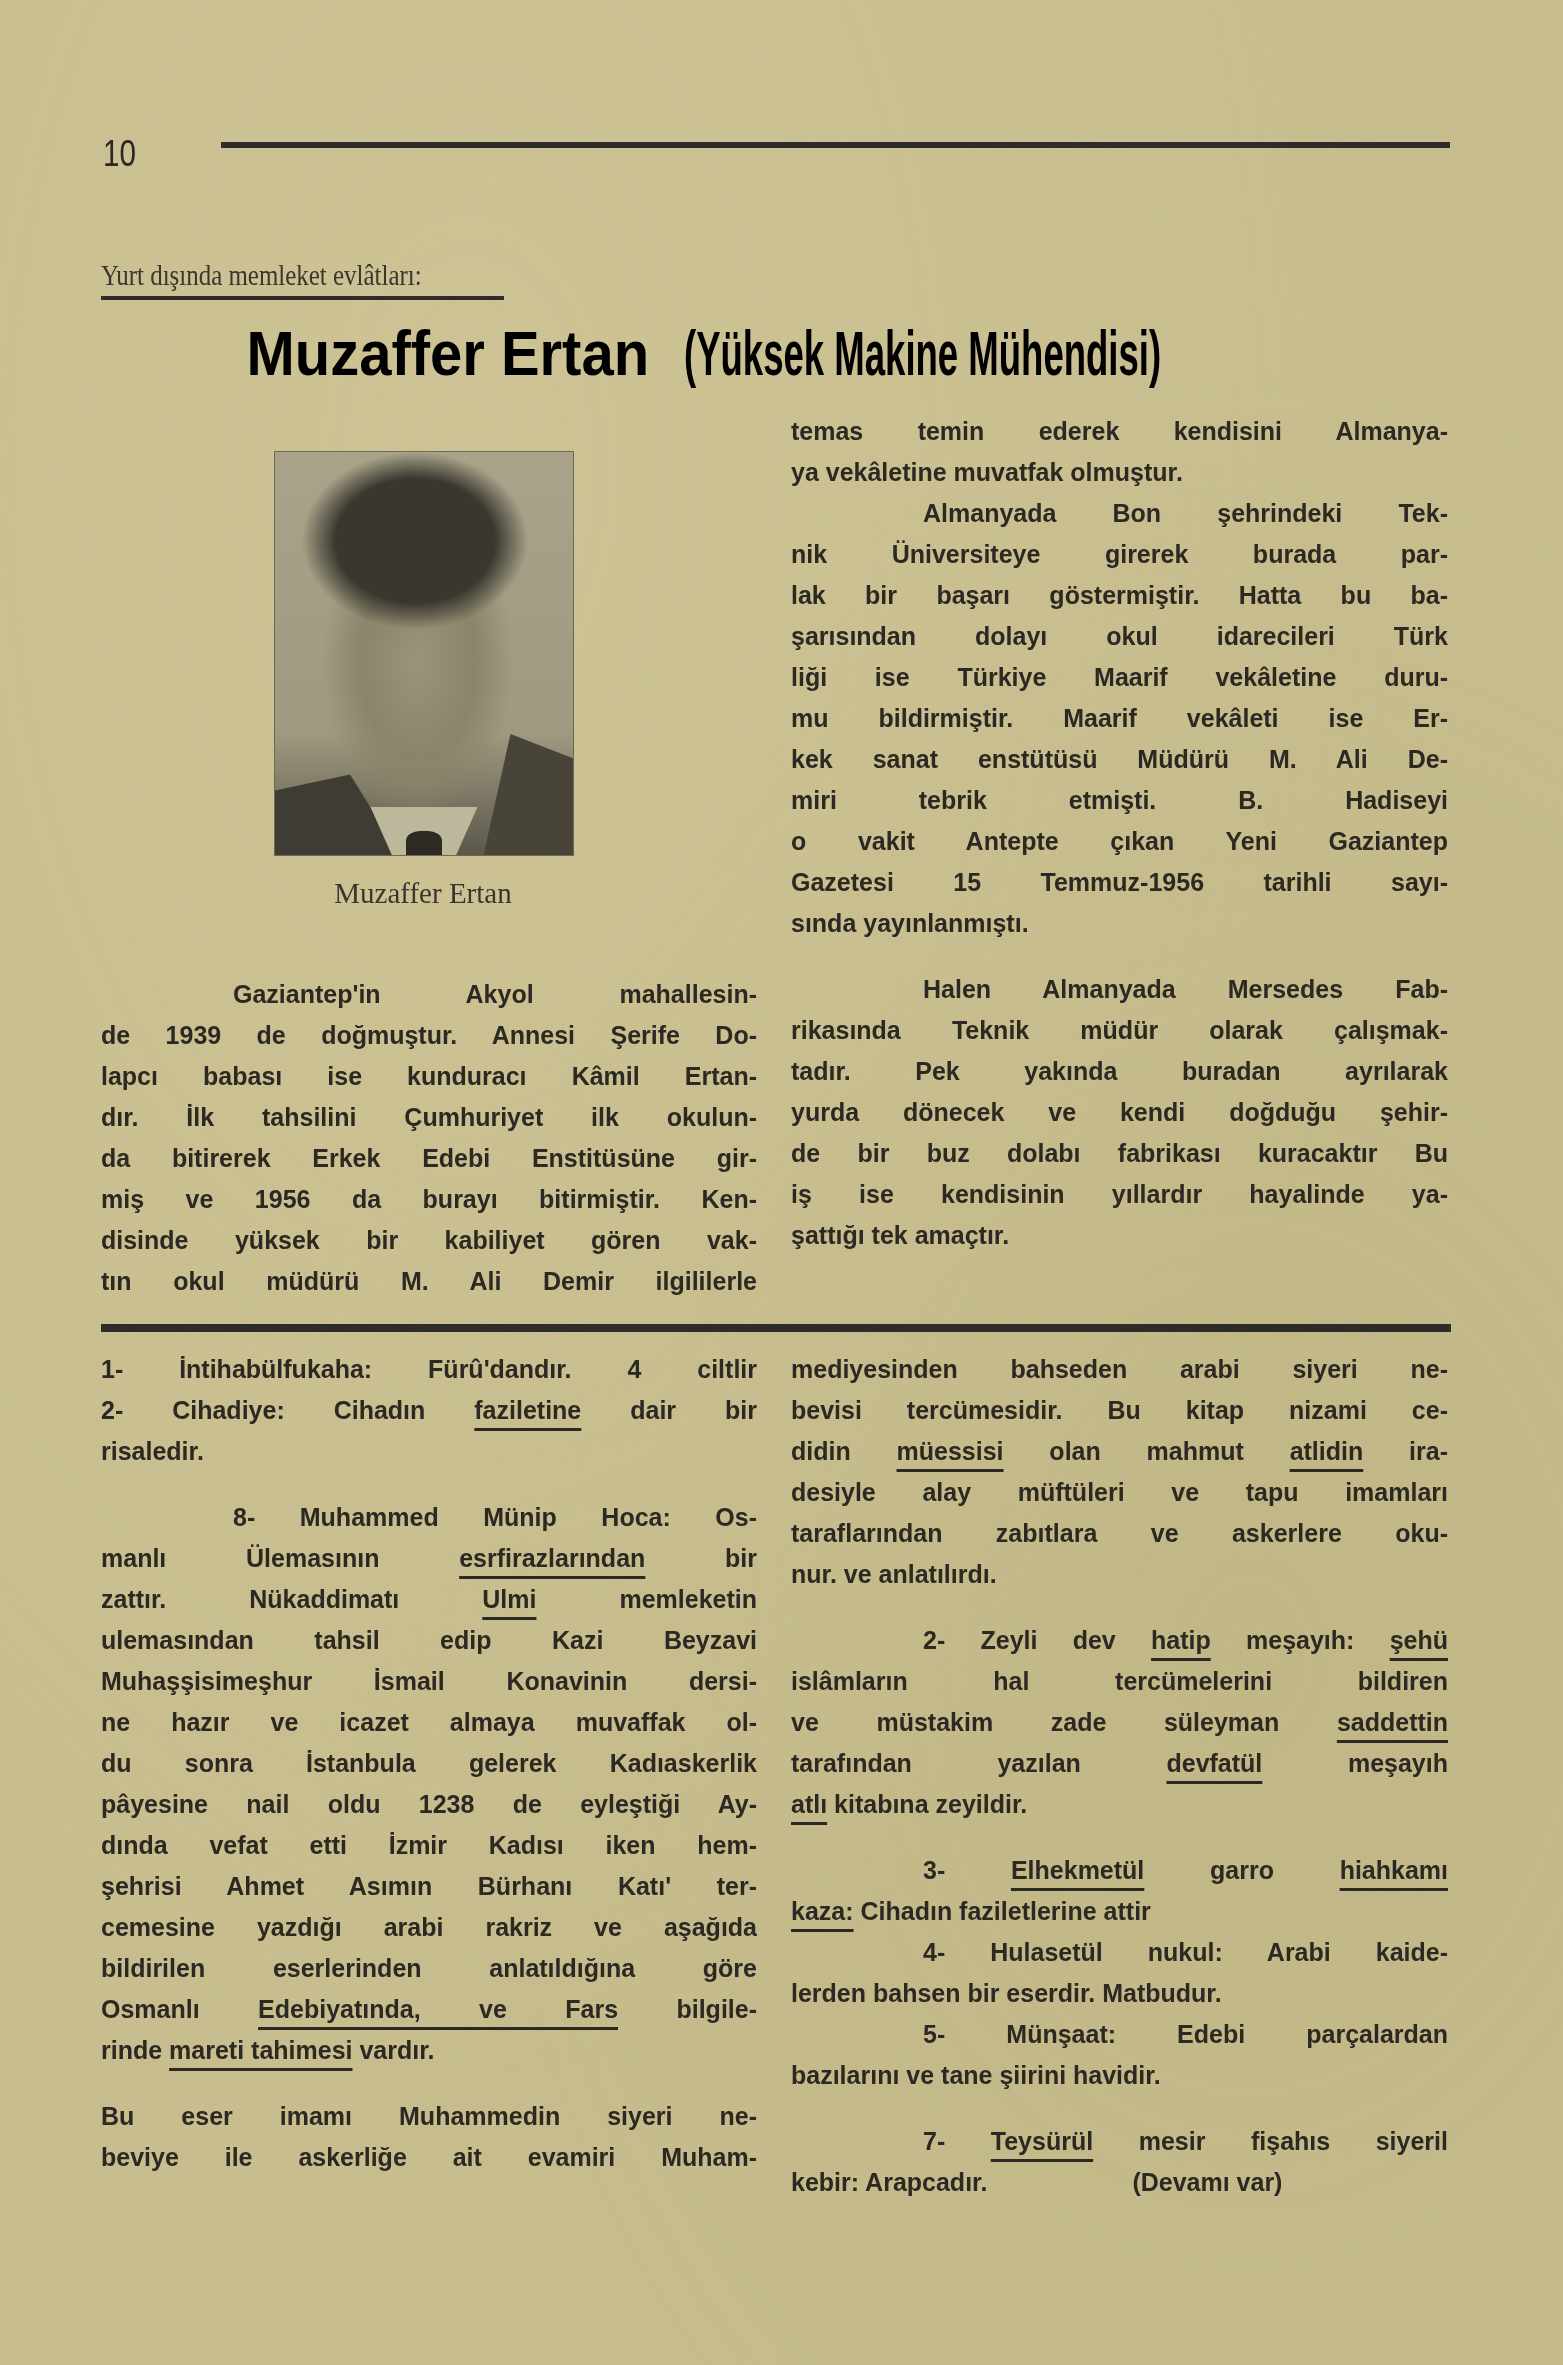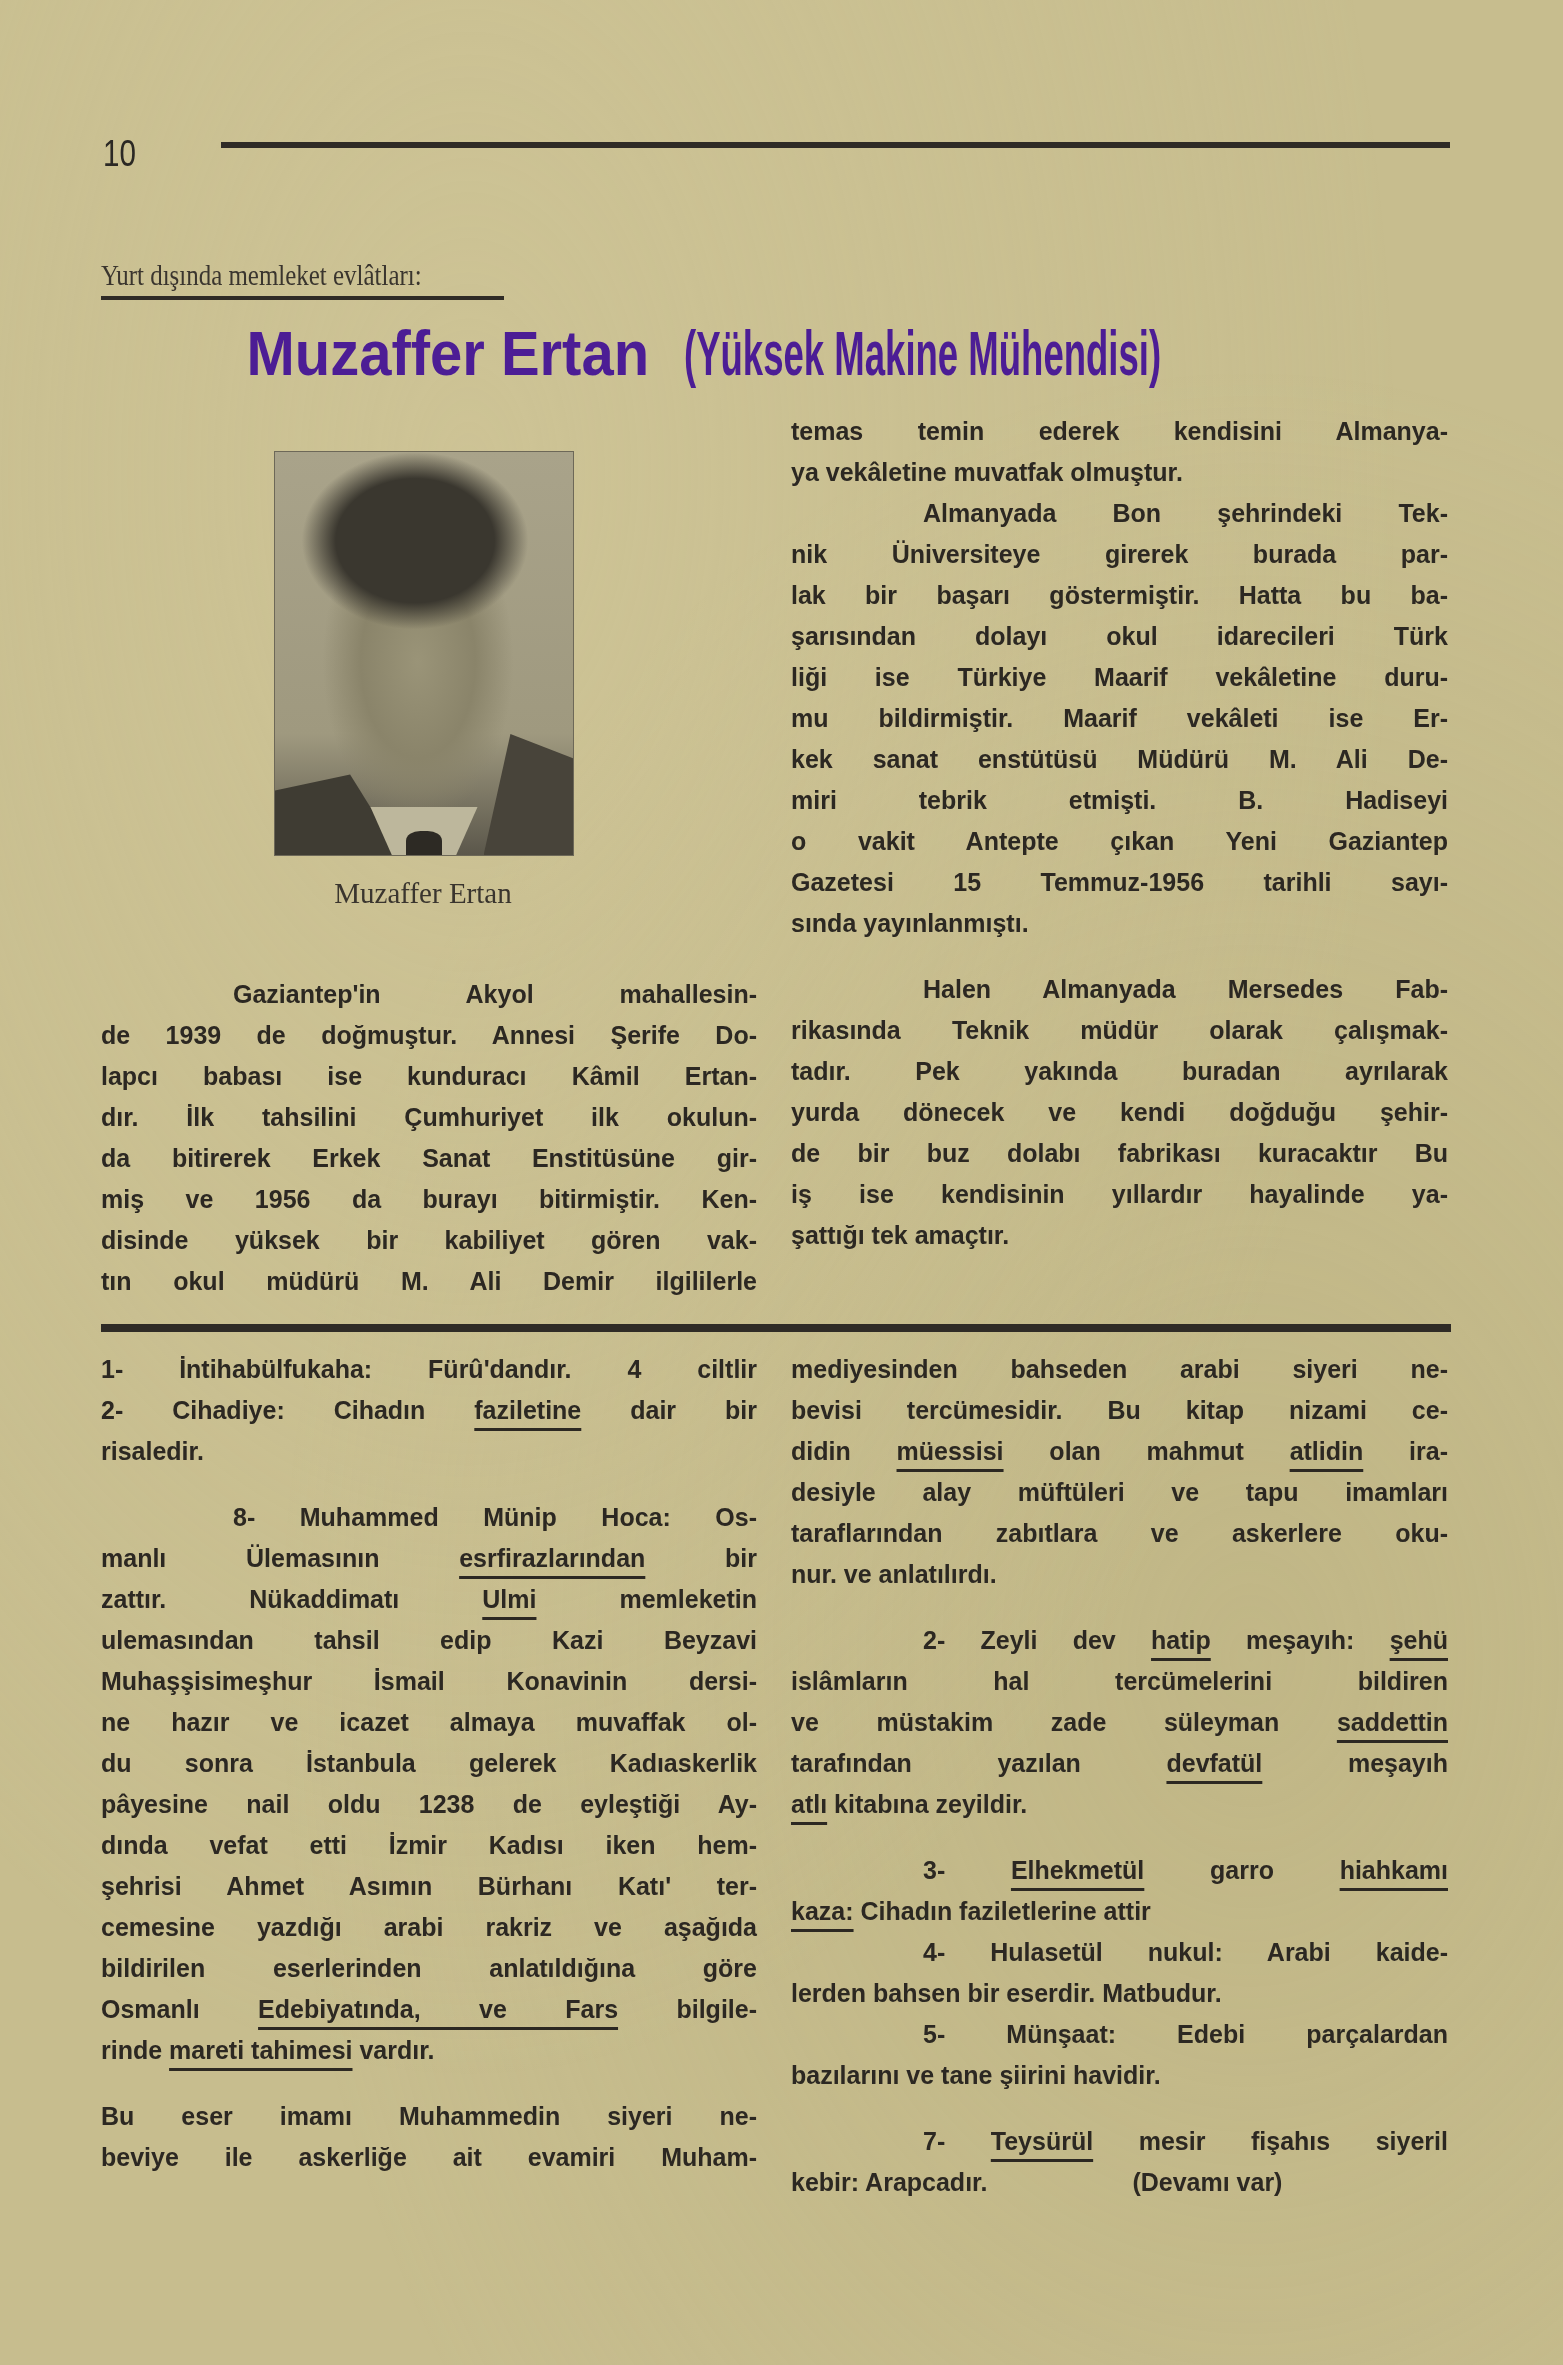--- a/index.html
+++ b/index.html
@@ -22,21 +22,21 @@
   .rule.top { left: 221px; top: 142px; width: 1229px; height: 5.7px; }
   .rule.kicker { left: 101px; top: 296px; width: 403px; height: 4.4px; }
   .rule.mid { left: 101px; top: 1324px; width: 1350px; height: 7.6px; }
 
   .kicker-text {
     left: 101px; top: 258px; font-size: 29px; line-height: 35px;
     transform: scaleX(0.86); transform-origin: left top; color: #3a352e;
   }
   .headline {
     left: 0; width: 1528px; top: 315px; text-align: center;
-    font-size: 63px; line-height: 76px; font-weight: bold; color: #4c1d95;
+    font-size: 63px; line-height: 76px; font-weight: bold; color: #000000;
     font-family: "Liberation Sans", "DejaVu Sans", sans-serif;
   }
   .headline .name { display: inline-block; transform: scaleX(0.92); }
   .headline .sub { display: inline-block; font-family: "Liberation Sans Narrow","Liberation Sans",sans-serif; transform: scaleX(0.58); transform-origin: left center; margin-right: -208px; }
 
   .photo {
     left: 274px; top: 451px; width: 298px; height: 403px;
     background:
       radial-gradient(ellipse 38% 22% at 47% 22%, #3a372f 0%, #3a372f 70%, rgba(58,55,47,0) 100%),
       radial-gradient(ellipse 32% 40% at 48% 52%, #9a9478 0%, #8a846a 60%, rgba(138,132,106,0) 100%),
@@ -95,21 +95,21 @@
   <div class="collar"></div>
   <div class="tie"></div>
 </div>
 <div class="abs photo-caption">Muzaffer Ertan</div>
 
 <div class="col col-left-top">
     <span class="line indent">Gaziantep'in Akyol mahallesin-</span>
     <span class="line">de 1939 de doğmuştur. Annesi Şerife Do-</span>
     <span class="line">lapcı babası ise kunduracı Kâmil Ertan-</span>
     <span class="line">dır. İlk tahsilini Çumhuriyet ilk okulun-</span>
-    <span class="line">da bitirerek Erkek Sanat Enstitüsüne gir-</span>
+    <span class="line">da bitirerek Erkek Edebi Enstitüsüne gir-</span>
     <span class="line">miş ve 1956 da burayı bitirmiştir. Ken-</span>
     <span class="line">disinde yüksek bir kabiliyet gören vak-</span>
     <span class="line">tın okul müdürü M. Ali Demir ilgililerle</span>
   </div>
 <div class="col col-right-top">
     <span class="line">temas temin ederek kendisini Almanya-</span>
     <span class="line last">ya vekâletine muvatfak olmuştur.</span>
     <span class="line indent">Almanyada Bon şehrindeki Tek-</span>
     <span class="line">nik Üniversiteye girerek burada par-</span>
     <span class="line">lak bir başarı göstermiştir. Hatta bu ba-</span>

